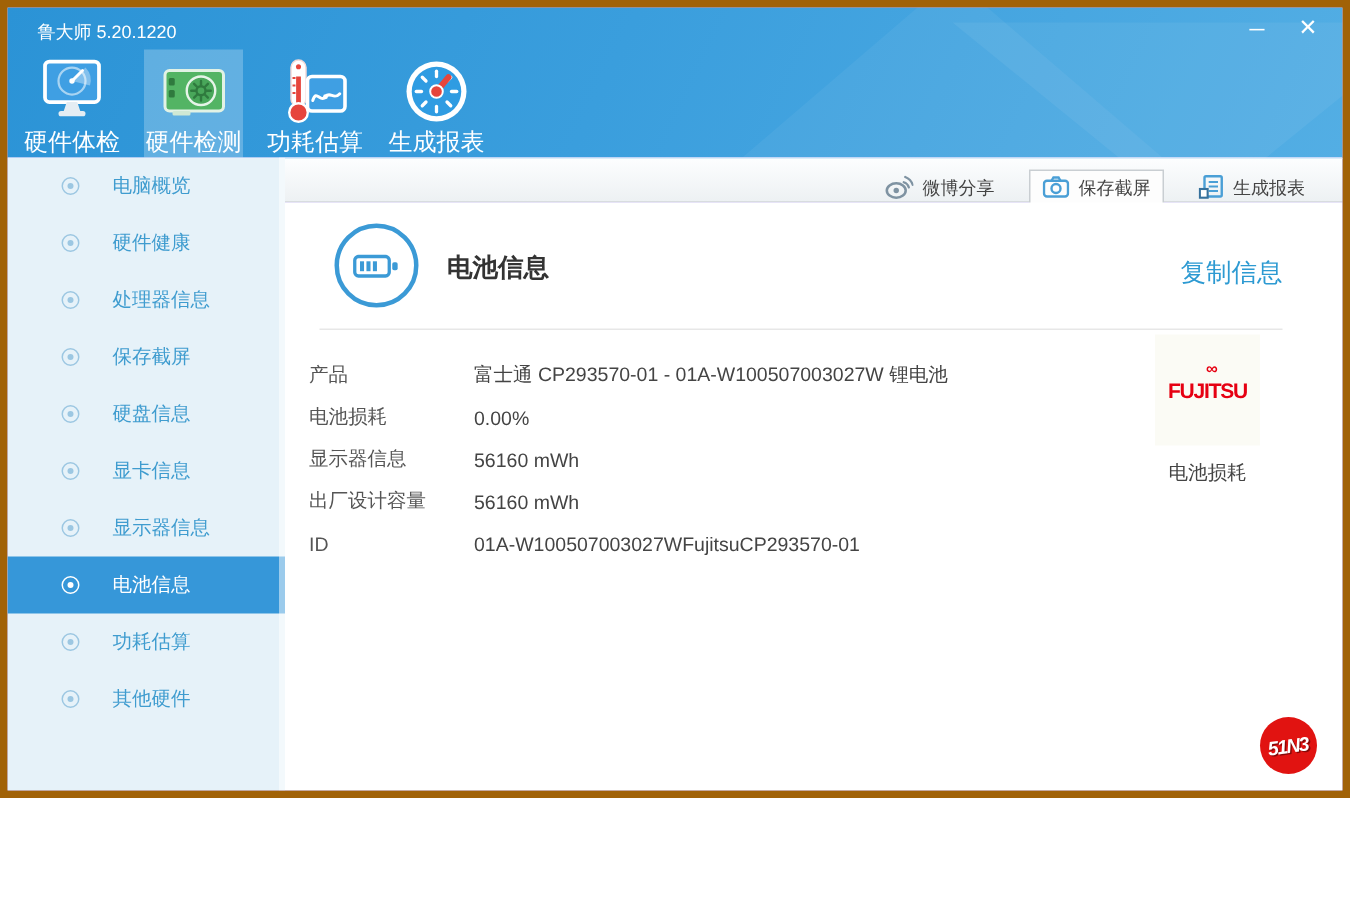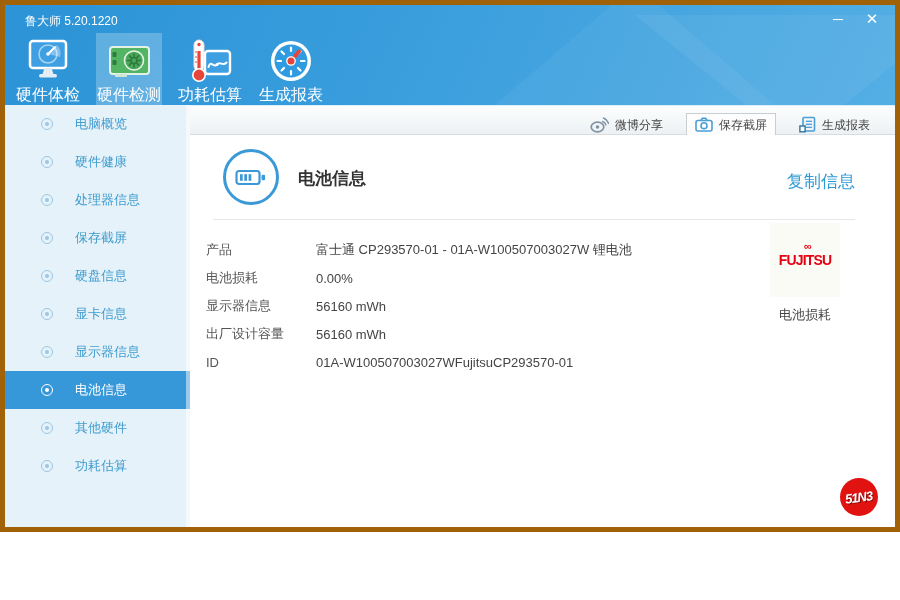--- a/index.html
+++ b/index.html
@@ -210,25 +210,25 @@
     <div class="side-item">
       <span class="radio"></span>
       <span class="side-label">显示器信息</span>
     </div>
     <div class="side-item active">
       <span class="radio"></span>
       <span class="side-label">电池信息</span>
     </div>
     <div class="side-item">
       <span class="radio"></span>
+      <span class="side-label">功耗估算</span>
+    </div>
+    <div class="side-item">
+      <span class="radio"></span>
       <span class="side-label">其他硬件</span>
-    </div>
-    <div class="side-item">
-      <span class="radio"></span>
-      <span class="side-label">功耗估算</span>
     </div>
   </div>
 
   <div class="toolbar">
     <div class="tool-btn">
       <span>
         <svg width="19" height="17" viewBox="0 0 19 17">
           <ellipse cx="7.5" cy="11" rx="6.3" ry="4.8" fill="none" stroke="#7f93a2" stroke-width="1.7"></ellipse>
           <circle cx="7.5" cy="11" r="1.8" fill="#7f93a2"></circle>
           <path d="M12.5 5.5 a5 5 0 0 1 3.4 3.4" fill="none" stroke="#7f93a2" stroke-width="1.5" stroke-linecap="round"></path>

